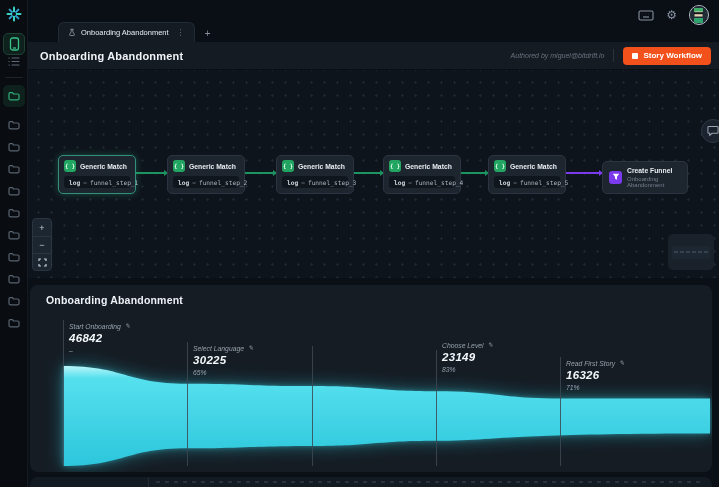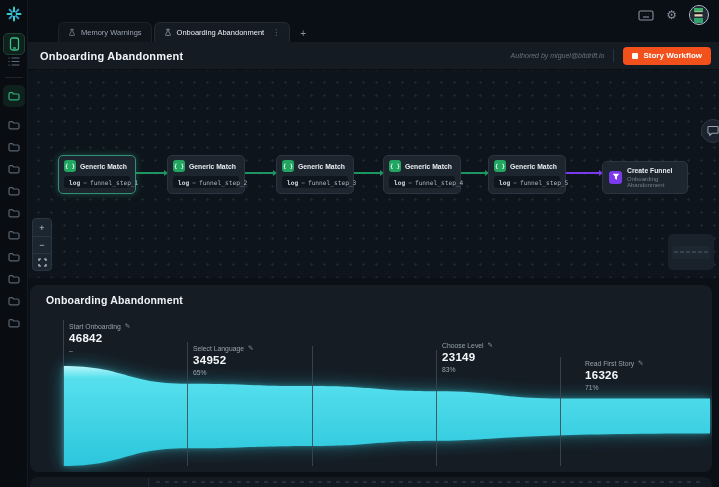--- a/index.html
+++ b/index.html
@@ -65,21 +65,21 @@
   #minimap { position:absolute; right:5px; bottom:8px; width:46px; height:36px; background:#19212b; border-radius:5px; display:flex; align-items:center; justify-content:center; }
   #mm-inner { width:38px; height:13px; background:#1d2731; border-radius:2px; display:flex; align-items:center; justify-content:center; gap:2px; }
   .mm-dash { width:4px; height:2px; background:#35414e; }
 
   
   #funnel-panel { position:absolute; left:30px; top:285px; width:682px; height:187px; background:#151c24; border-radius:8px; overflow:hidden; }
   #funnel-title { position:absolute; left:16px; top:9px; font-size:10.5px; font-weight:bold; color:#eef2f6; letter-spacing:.2px; }
   #funnel-svg { position:absolute; left:0; top:0; pointer-events:none; }
   .funnel-path { filter:drop-shadow(0 0 9px rgba(53,211,228,.30)) drop-shadow(0 0 2.5px rgba(53,211,228,.45)); }
   .guide { position:absolute; width:1px; background:#3c4853; opacity:.85; }
-  .step-label { position:absolute; }
+  .step-label { position:absolute;font-style:italic; }
   .sl-name { font-size:6.8px; color:#97a2ad; display:flex; align-items:center; gap:4px; }
   .pencil { font-size:6.5px; color:#8b97a3; }
   .sl-value { font-size:11.5px; font-weight:bold; color:#f4f8fb; letter-spacing:.3px; margin-top:2px; }
   .sl-pct { font-size:6.8px; color:#99a5b0; margin-top:2.5px; }
 
   
   #bottom-strip { position:absolute; left:30px; top:477px; width:682px; height:10px; background:#131a22; border-radius:8px 8px 0 0; }
   #bs-div { position:absolute; left:118px; top:1px; width:1px; height:9px; background:#232d38; }
   .tick { position:absolute; top:4px; width:4px; height:2px; background:#27313d; }
 
@@ -173,26 +173,20 @@
         <div class="sb-folder" style="top: 318px;">
           <svg width="12" height="10" viewBox="0 0 12 10" fill="none" stroke="#59636f" stroke-width="1.2" stroke-linejoin="round">
             <path d="M1,3 Q1,1.6 2.2,1.6 H4.4 L5.6,3 H9.8 Q11,3 11,4.2 V7.6 Q11,8.8 9.8,8.8 H2.2 Q1,8.8 1,7.6 Z"></path>
           </svg>
         </div>
       </div>
   </div>
 
   <div id="topbar">
     <div id="tabs">
-      <div class="tab">
-        <svg width="8" height="9" viewBox="0 0 10 10" fill="none" stroke="#7b8794" stroke-width="1">
-          <path d="M3,1 H7 M4,1 V4 L2,7.5 Q1.7,8.7 3,8.7 H7 Q8.3,8.7 8,7.5 L6,4 V1"></path>
-        </svg>
-        <span>Memory Warnings</span>
-      </div>
       <div class="tab active">
         <svg width="8" height="9" viewBox="0 0 10 10" fill="none" stroke="#97a2ae" stroke-width="1">
           <path d="M3,1 H7 M4,1 V4 L2,7.5 Q1.7,8.7 3,8.7 H7 Q8.3,8.7 8,7.5 L6,4 V1"></path>
         </svg>
         <span>Onboarding Abandonment</span>
         <span class="kebab">⋮</span>
       </div>
       <div class="tab-plus">+</div>
     </div>
     <div id="top-icons">
@@ -338,32 +332,32 @@
           <span class="pencil">✎</span>
         </div>
       <div class="sl-value">46842</div>
       <div class="sl-pct">–</div>
     </div>
     <div class="step-label" style="left:163px;top:59px">
       <div class="sl-name">
           <span>Select Language</span>
           <span class="pencil">✎</span>
         </div>
-      <div class="sl-value">34952</div>
+      <div class="sl-value">30225</div>
       <div class="sl-pct">65%</div>
     </div>
     <div class="step-label" style="left:412px;top:56px">
       <div class="sl-name">
           <span>Choose Level</span>
           <span class="pencil">✎</span>
         </div>
       <div class="sl-value">23149</div>
       <div class="sl-pct">83%</div>
     </div>
-    <div class="step-label" style="left:555px;top:74px">
+    <div class="step-label" style="left:536px;top:74px">
       <div class="sl-name">
           <span>Read First Story</span>
           <span class="pencil">✎</span>
         </div>
       <div class="sl-value">16326</div>
       <div class="sl-pct">71%</div>
     </div>
   </div>
 
   <div id="bottom-strip">

